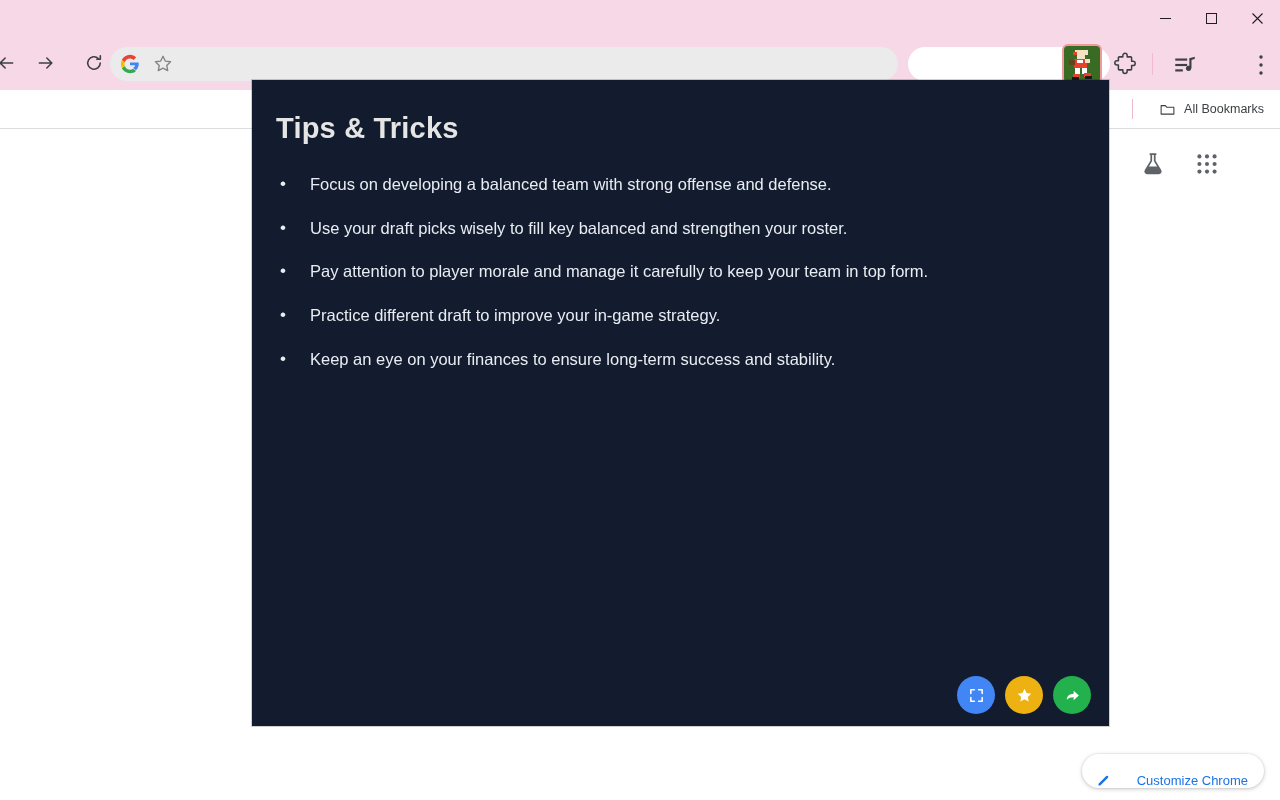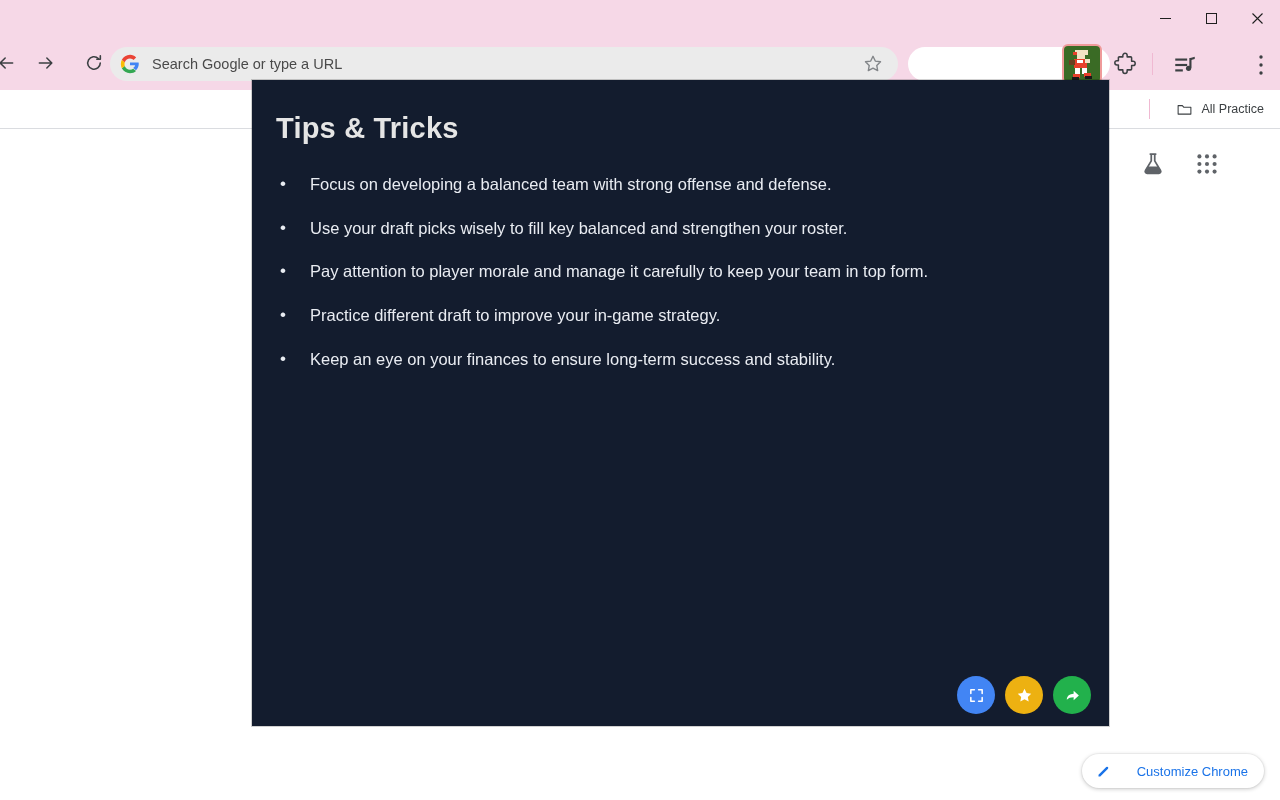--- a/index.html
+++ b/index.html
@@ -97,21 +97,21 @@
     position: absolute; right: 60px; top: 22px;
     display: flex; align-items: center; gap: 28px;
   }
   .ntp-icons .ico { width: 26px; height: 26px; }
 
   .customize {
     position: absolute; right: 16px; bottom: 12px;
     height: 34px; padding: 0 16px 0 14px;
     background: #ffffff; border-radius: 17px;
     box-shadow: 0 1px 4px rgba(0,0,0,.22), 0 0 0 1px rgba(0,0,0,.03);
-    display: flex; align-items: center; gap: 26px;
+    display: flex; align-items: flex-end; gap: 26px;
     font-size: 13px; color: #1a73e8;
   }
   .customize svg { flex: 0 0 auto; }
 
   
   .panel {
     position: absolute; left: 252px; top: 80px;
     width: 857px; height: 646px;
     background: #131c2e;
     box-shadow: 0 0 0 1px rgba(0,0,0,.18);
@@ -190,21 +190,20 @@
     </div>
   </div>
 
   <div class="omnibox">
     <svg class="gicon" viewBox="0 0 48 48">
       <path fill="#4285F4" d="M45 24c0-1.6-.1-2.7-.4-3.9H24v7.1h12c-.2 1.9-1.5 4.7-4.4 6.6l6.7 5.2C42.2 35.4 45 30.2 45 24z"></path>
       <path fill="#34A853" d="M24 46c5.9 0 10.9-1.9 14.5-5.3l-6.9-5.3c-1.8 1.3-4.3 2.2-7.6 2.2-5.8 0-10.7-3.8-12.5-9.1l-7.1 5.5C8 40.9 15.4 46 24 46z"></path>
       <path fill="#FBBC05" d="M11.5 28.5c-.5-1.4-.7-2.9-.7-4.5s.3-3.1.7-4.5l-7.1-5.5C2.9 17 2 20.4 2 24s.9 7 2.4 10z"></path>
       <path fill="#EA4335" d="M24 10.8c4.1 0 6.9 1.8 8.5 3.3l6.2-6C34.9 4.6 29.9 2 24 2 15.4 2 8 7.1 4.4 14l7.1 5.5c1.8-5.3 6.7-8.7 12.5-8.7z"></path>
     </svg>
-    <span class="ph">Search Google or type a URL</span>
     <svg class="star" viewBox="0 0 24 24">
       <path d="M12 3.6l2.5 5.2 5.7.8-4.1 4 1 5.6-5.1-2.7-5.1 2.7 1-5.6-4.1-4 5.7-.8z" fill="none" stroke="#5f6368" stroke-width="1.5" stroke-linejoin="round"></path>
     </svg>
   </div>
 
   <div class="extbox"></div>
 
   <div class="ext-icon">
 
     <div class="px" style="left:11px;top:4px;width:13px;height:5px;background:#f2e3c4;"></div>
@@ -247,21 +246,21 @@
     <circle cx="11" cy="13" r="1.7" fill="#3c4043"></circle>
     <circle cx="11" cy="21" r="1.7" fill="#3c4043"></circle>
   </svg>
 
   <div class="bookmarks">
     <div class="bm-div"></div>
     <div class="bm-item">
       <svg width="17" height="17" viewBox="0 0 24 24">
         <path d="M3 6.5h6l1.8 2.2H21v9.8H3z" fill="none" stroke="#3c4043" stroke-width="1.5" stroke-linejoin="round"></path>
       </svg>
-      <span>All Practice</span>
+      <span>All Bookmarks</span>
     </div>
   </div>
   <div class="bm-sep"></div>
 
   <div class="ntp">
     <div class="ntp-icons">
       <svg class="ico" viewBox="0 0 24 24">
         <path d="M9.5 2.8h5M10.4 2.8v6.3L5.1 18c-.7 1.2.1 2.7 1.5 2.7h10.8c1.4 0 2.2-1.5 1.5-2.7l-5.3-8.9V2.8" fill="none" stroke="#5f6368" stroke-width="1.6" stroke-linecap="round" stroke-linejoin="round"></path>
         <path d="M7.2 14.4h9.6l2.6 4.4c.4.7-.1 1.5-.9 1.5H5.5c-.8 0-1.3-.8-.9-1.5z" fill="#5f6368"></path>
       </svg>

